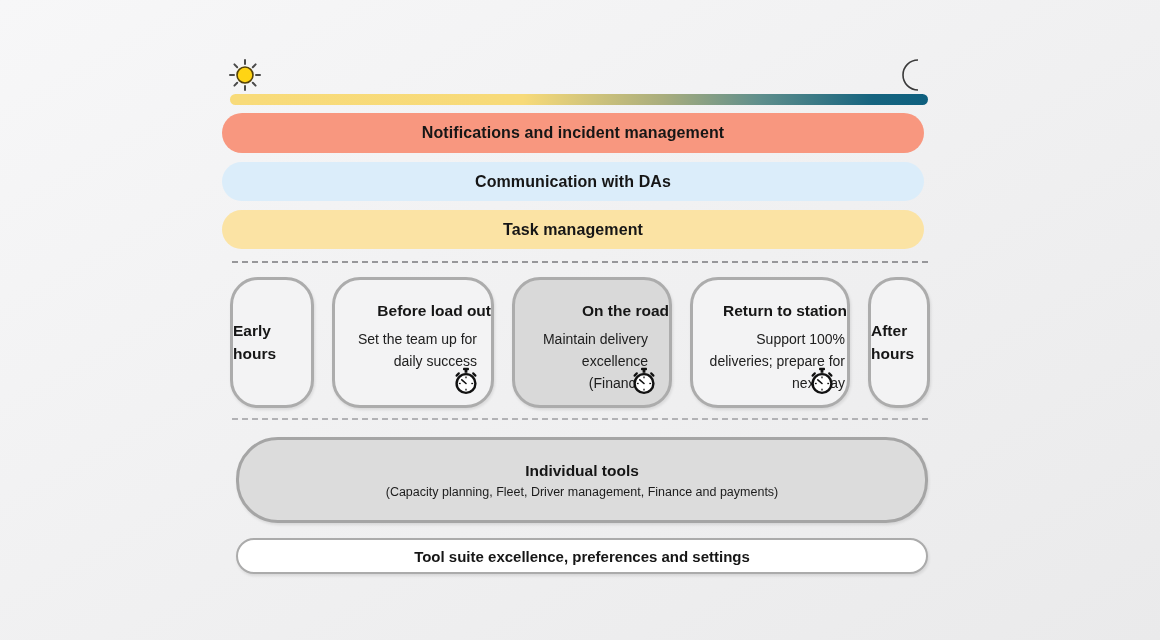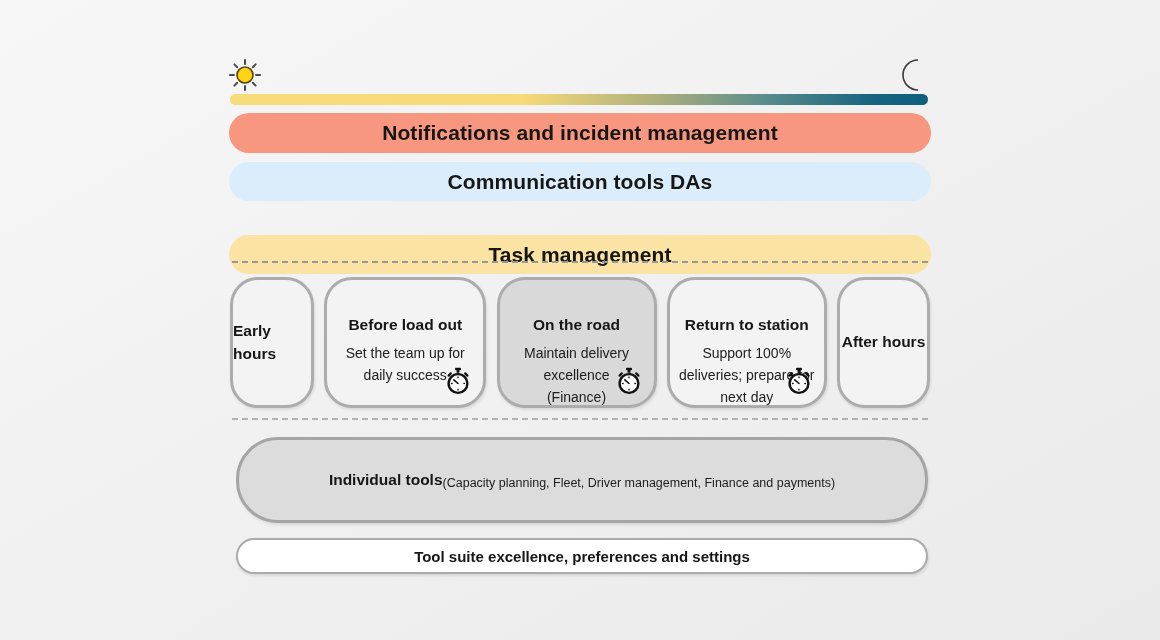--- a/index.html
+++ b/index.html
@@ -18,24 +18,24 @@
   .sun { position: absolute; left: 227px; top: 57px; width: 36px; height: 36px; }
   .moon { position: absolute; left: 897px; top: 58px; width: 32px; height: 34px; }
   
   .gradbar {
     position: absolute; left: 230px; top: 94px; width: 698px; height: 11px;
     border-radius: 6px;
     background: linear-gradient(90deg, #f8db7a 0%, #f7da79 42%, #a9ad7d 62%, #5e8e8c 76%, #16647f 92%, #0e5f7e 100%);
   }
   
   .lane {
-    position: absolute; left: 229px; width: 702px; height: 39px;
+    position: absolute; left: 222px; width: 702px; height: 39px;
     border-radius: 20px;
     display: flex; align-items: center; justify-content: center;
-    font-size: 21px; font-weight: 700; letter-spacing: .1px;
+    font-size: 16px; font-weight: 700; letter-spacing: .1px;
   }
   .lane-0 { top: 113px; height: 40px; }
   .lane-1 { top: 162px; }
   .lane-2 { top: 210px; }
   
   .dash {
     position: absolute; left: 232px; width: 696px; height: 0;
     border-top: 2px dashed #97979a;
   }
   .dash-1 { top: 261px; }
@@ -48,39 +48,39 @@
   .phase {
     position: relative;
     height: 131px;
     background: #f3f3f4;
     border: 3px solid #acacac;
     border-radius: 28px;
     box-shadow: 1px 2px 3px rgba(0,0,0,0.10);
   }
   .phase.highlight { background: #d9d9d9; }
   .phase-narrow { width: 84px; display: flex; align-items: center; justify-content: center; }
-  .phase-wide { width: 162px; padding-top: 34px; text-align: center; }
+  .phase-wide { width: 162px; padding-top: 20px; text-align: right; }
   .phase-title { font-size: 15.5px; font-weight: 700; line-height: 1.45; }
   .phase-narrow .phase-title { text-align: left; }
   .phase-desc {
     font-size: 14px; line-height: 1.55; color: #202020;
     margin: 7px auto 0 auto;
   }
   .desc-w1 { max-width: 128px; }
   .desc-w2 { max-width: 112px; }
   .desc-w3 { max-width: 150px; }
   .timer { position: absolute; right: 13px; bottom: 10px; width: 24px; height: 28px; }
   
   .tools {
     position: absolute; left: 236px; top: 437px; width: 692px; height: 86px;
     background: #dcdcdc;
     border: 3px solid #a5a5a5;
     border-radius: 42px;
     box-shadow: 1px 2px 3px rgba(0,0,0,0.10);
-    display: flex; flex-direction: row; align-items: center; justify-content: center;
+    display: flex; flex-direction: column; align-items: center; justify-content: center;
     text-align: center;
   }
   .tools-title { font-size: 15.5px; font-weight: 700; }
   .tools-sub { font-size: 12.5px; margin-top: 5px; color: #1c1c1c; }
   
   .footer-bar {
     position: absolute; left: 236px; top: 538px; width: 692px; height: 36px;
     background: #ffffff;
     border: 2px solid #ababab;
     border-radius: 18px;
@@ -111,23 +111,23 @@
   <svg class="moon" viewBox="0 0 32 34">
     <path d="M 21 2 A 14.5 14.5 0 1 0 21 32 A 11.5 11.5 0 1 1 21 2 Z" fill="#ffd829" stroke="#3a3a3a" stroke-width="1.6"></path>
   </svg>
 
   <div class="gradbar"></div>
 
   <div class="lane lane-0" style="background: rgb(248, 151, 127);">
     <span>Notifications and incident management</span>
   </div>
   <div class="lane lane-1" style="background: rgb(219, 237, 250);">
-    <span>Communication tools DAs</span>
-  </div>
-  <div class="lane lane-2" style="background: rgb(251, 227, 164); margin-top: 25px;">
+    <span>Communication with DAs</span>
+  </div>
+  <div class="lane lane-2" style="background: rgb(251, 227, 164);">
     <span>Task management</span>
   </div>
 
   <div class="dash dash-1"></div>
   <div class="dash dash-2"></div>
 
   <div class="phase-row">
 
     <div class="phase phase-narrow">
       <span class="phase-title">Early hours</span>
@@ -177,21 +177,21 @@
         <line x1="4.8" y1="6.4" x2="2.6" y2="8.6" stroke="#111" stroke-width="2.2" stroke-linecap="round"></line>
         <circle cx="12" cy="16.5" r="9.4" fill="#fff" stroke="#111" stroke-width="2.4"></circle>
         <line x1="12" y1="16.5" x2="7.8" y2="12.8" stroke="#111" stroke-width="1.6" stroke-linecap="round"></line>
         <line x1="12" y1="9.4" x2="12" y2="11.2" stroke="#111" stroke-width="1.3"></line>
         <line x1="12" y1="21.8" x2="12" y2="23.6" stroke="#111" stroke-width="1.3"></line>
         <line x1="4.9" y1="16.5" x2="6.7" y2="16.5" stroke="#111" stroke-width="1.3"></line>
         <line x1="17.3" y1="16.5" x2="19.1" y2="16.5" stroke="#111" stroke-width="1.3"></line>
       </svg>
     </div>
 
-    <div class="phase phase-narrow" style="width:93px">
+    <div class="phase phase-narrow" style="width:62px">
       <span class="phase-title">After hours</span>
     </div>
 
   </div>
 
   <div class="tools">
     <div class="tools-title">Individual tools</div>
     <div class="tools-sub">(Capacity planning, Fleet, Driver management, Finance and payments)</div>
   </div>
 

